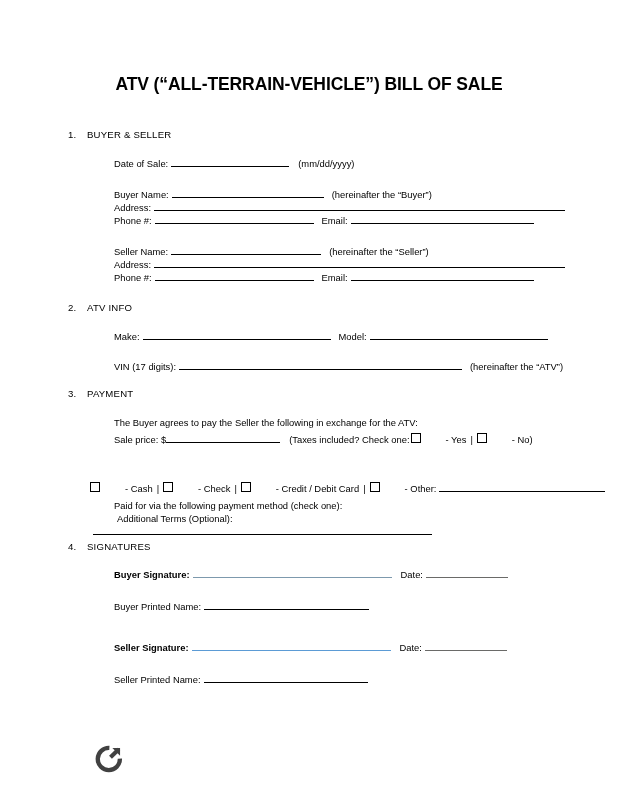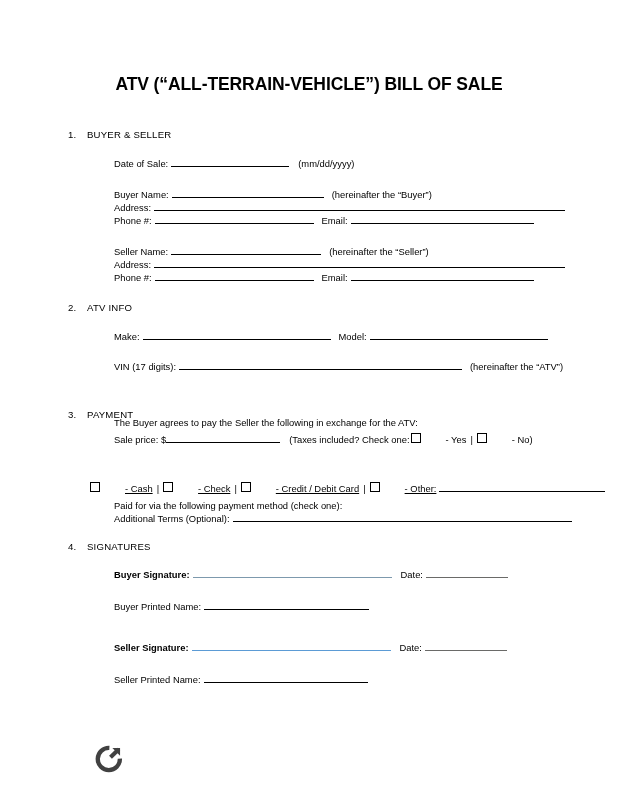--- a/index.html
+++ b/index.html
@@ -166,21 +166,21 @@
     <span class="rule" style="width:178px;"></span>
   </div>
 
 
   <div class="row" style="top:360px;">
     <span class="lbl">VIN (17 digits):</span>
     <span class="rule" style="width:283px;"></span>
     <span class="lbl" style="padding-left:6px;">(hereinafter the “ATV”)</span>
   </div>
 
-  <div class="section" style="top:388px;margin-top:21px;">
+  <div class="section" style="top:388px;">
     <span class="num">3.</span><span>PAYMENT</span>
   </div>
 
   <div class="row" style="top:416px;">
     <span class="lbl">The Buyer agrees to pay the Seller the following in exchange for the ATV:</span>
   </div>
 
   <div class="row" style="top:433px;">
     <span class="lbl">Sale price: $</span>
     <span class="rule" style="width:114px;margin-left:0;"></span>
@@ -189,36 +189,36 @@
     <span class="lbl">- Yes</span>
     <span class="lbl sep">|</span>
     <span class="cbox"></span>
     <span class="lbl">- No)</span>
   </div>
 
   <div class="row" style="top:467px;margin-top:32px;">
     <span class="lbl">Paid for via the following payment method (check one):</span>
   </div>
 
-  <div class="row" style="top:482px;left:89px;text-decoration:underline;">
+  <div class="row" style="top:482px;left:89px;">
     <span class="cbox"></span>
     <span class="lbl">- Cash</span>
     <span class="lbl sep">|</span>
     <span class="cbox"></span>
     <span class="lbl">- Check</span>
     <span class="lbl sep">|</span>
     <span class="cbox"></span>
     <span class="lbl">- Credit / Debit Card</span>
     <span class="lbl sep">|</span>
     <span class="cbox"></span>
     <span class="lbl">- Other:</span>
     <span class="rule" style="width:166px;"></span>
   </div>
 
-  <div class="row" style="top:512px;">
+  <div class="row" style="top:512px;flex-direction:column;">
     <span class="lbl">Additional Terms (Optional):</span>
     <span class="rule" style="width:339px;"></span>
   </div>
 
   <div class="section" style="top:541px;">
     <span class="num">4.</span><span>SIGNATURES</span>
   </div>
 
   <div class="row" style="top:568px;">
     <span class="lbl b">Buyer Signature:</span>

